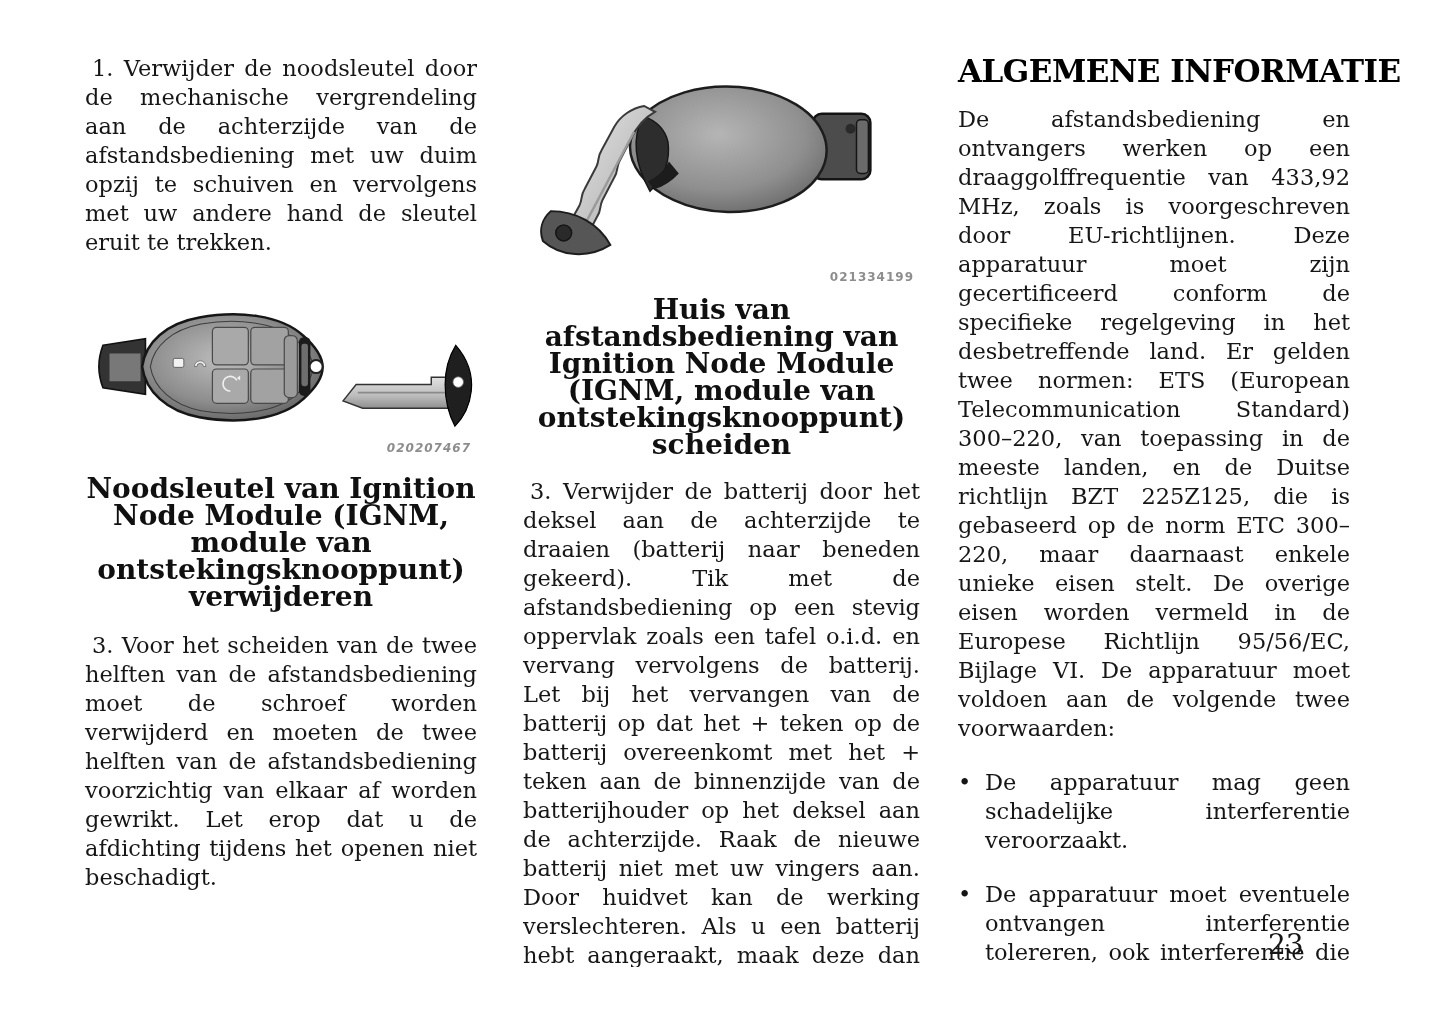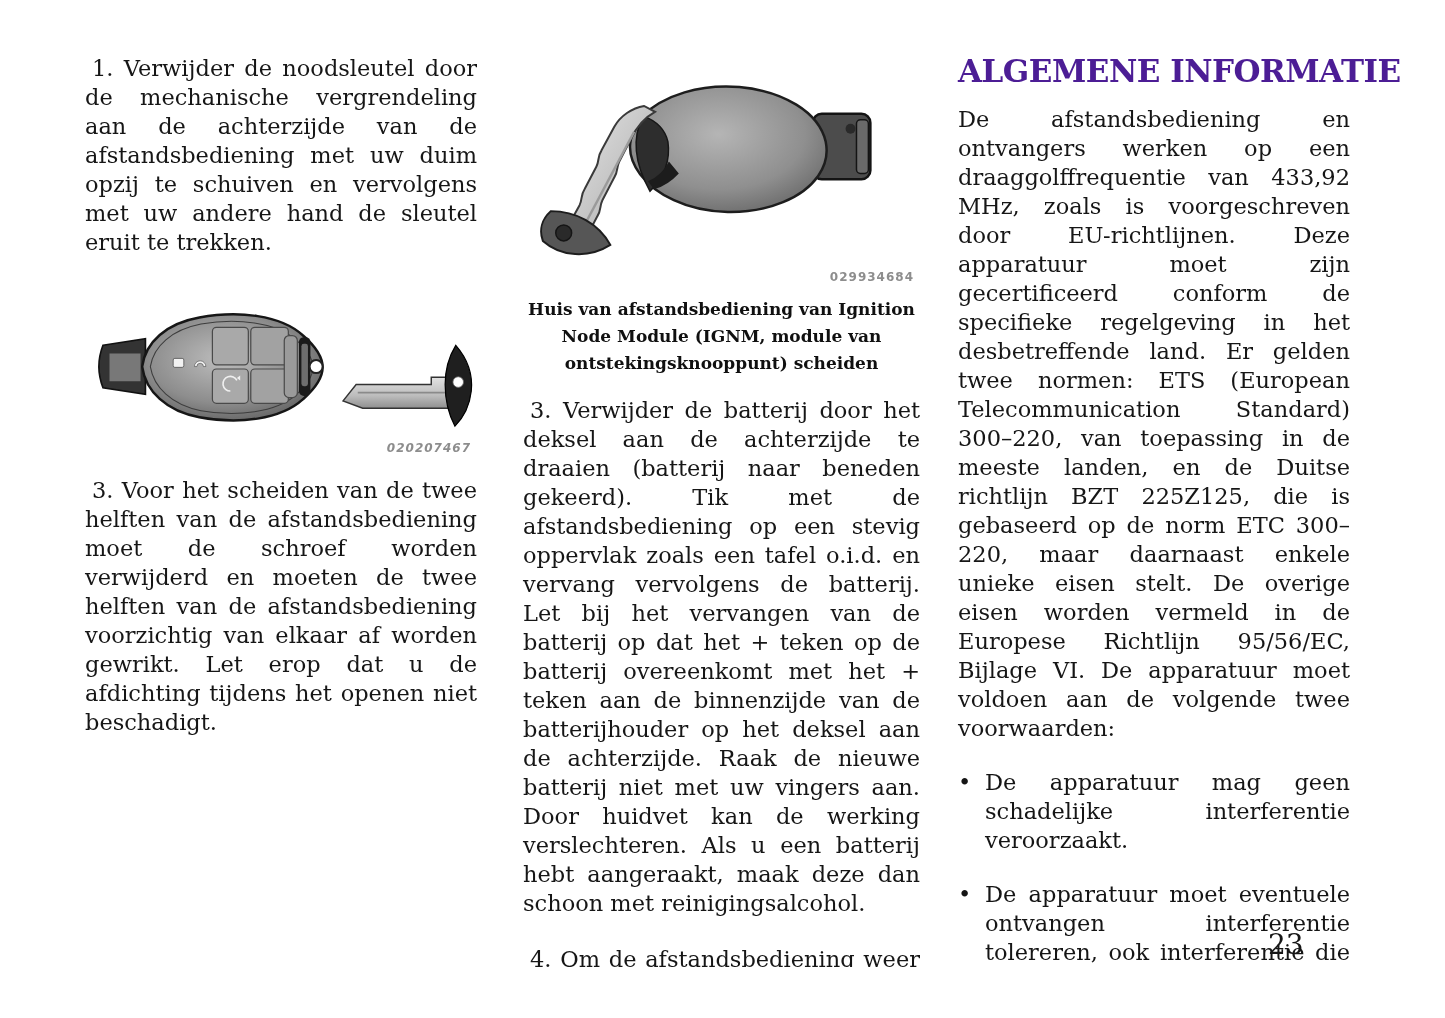--- a/index.html
+++ b/index.html
@@ -38,35 +38,35 @@
   .fig-number {
     font-family: "DejaVu Sans", "Liberation Sans", sans-serif;
     font-size: 12px;
     font-weight: bold;
     color: #8d8d8d;
     letter-spacing: 1px;
     text-align: right;
     margin: 2px 6px 0 0;
   }
   .fig-caption {
-    font-size: 17px;
+    font-size: 28px;
     line-height: 27px;
     font-weight: bold;
     text-align: center;
     color: #101010;
     margin: 16px 0 0 0;
   }
 
   h1.section-heading {
     font-size: 31px;
     line-height: 34px;
     font-weight: bold;
     letter-spacing: -0.5px;
     margin: 0 0 17px 0;
-    color: #4c1d95;
+    color: #000000;
     white-space: nowrap;
   }
 
   ul.req-list {
     list-style: none;
     margin: 25px 0 0 0;
     padding: 0;
   }
   ul.req-list li {
     display: flex;
@@ -149,20 +149,21 @@
 
         <path d="M 316,124 L 332,104 L 424,104 L 424,95 L 448,95 L 448,133 L 340,133 Z" fill="url(#bladeGrad1)" stroke="#333" stroke-width="1.8"></path>
         <line x1="334" y1="114" x2="442" y2="114" stroke="#8a8a8a" stroke-width="2"></line>
 
         <path d="M 454,56 C 468,72 475,92 473,112 C 471,130 464,144 453,155 C 445,140 441,122 441,104 C 441,86 446,69 454,56 Z" fill="#1f1f1f" stroke="#000" stroke-width="1.5"></path>
         <circle cx="457" cy="101" r="6.5" fill="#ffffff" stroke="#666" stroke-width="1"></circle>
       </svg>
       <div class="fig-number">020207467</div>
     </div>
 
+    <p class="fig-caption mt-cap1">Noodsleutel van Ignition Node Module (IGNM, module van ontstekingsknooppunt) verwijderen</p>
 
     <p class="body-text numbered mt-para2">3.  Voor het scheiden van de twee helften van de afstandsbediening moet de schroef worden verwijderd en moeten de twee helften van de afstandsbediening voorzichtig van elkaar af worden gewrikt. Let erop dat u de afdichting tijdens het openen niet beschadigt.</p>
   </div>
 
   <div class="col" id="col-middle">
     <div class="figure-block">
       <svg width="397" height="214" viewBox="0 0 400 215" xmlns="http://www.w3.org/2000/svg">
         <defs>
           <radialGradient id="eggGrad" cx="45%" cy="38%" r="80%">
             <stop offset="0%" stop-color="#b5b5b5"></stop>
@@ -189,21 +190,21 @@
                  L 80,147 C 77,153 79,157 75,163
                  L 64,184 L 46,172
                  L 57,152 C 60,146 58,142 62,136
                  L 74,113 C 77,107 75,103 79,97
                  L 92,73 C 98,62 110,54 122,52 Z" fill="url(#bladeGrad2)" stroke="#3a3a3a" stroke-width="2"></path>
         <line x1="112" y1="78" x2="62" y2="172" stroke="#9a9a9a" stroke-width="2.5"></line>
 
         <path d="M 28,158 C 53,158 76,170 88,192 C 66,206 38,204 20,188 C 16,177 19,166 28,158 Z" fill="#565656" stroke="#1d1d1d" stroke-width="2"></path>
         <circle cx="41" cy="180" r="8" fill="#2a2a2a" stroke="#151515" stroke-width="1.5"></circle>
       </svg>
-      <div class="fig-number">029934684</div>
+      <div class="fig-number">021334199</div>
     </div>
 
     <p class="fig-caption" style="margin-top:12px;">Huis van afstandsbediening van Ignition Node Module (IGNM, module van ontstekingsknooppunt) scheiden</p>
 
     <p class="body-text numbered mt-para3">3.  Verwijder de batterij door het deksel aan de achterzijde te draaien (batterij naar beneden gekeerd). Tik met de afstandsbediening op een stevig oppervlak zoals een tafel o.i.d. en vervang vervolgens de batterij. Let bij het vervangen van de batterij op dat het + teken op de batterij overeenkomt met het + teken aan de binnenzijde van de batterijhouder op het deksel aan de achterzijde. Raak de nieuwe batterij niet met uw vingers aan. Door huidvet kan de werking verslechteren. Als u een batterij hebt aangeraakt, maak deze dan schoon met reinigingsalcohol.</p>
     <p class="body-text numbered mt-para4">4.  Om de afstandsbediening weer te sluiten drukt u de twee helften op elkaar.</p>
   </div>
 
   <div class="col" id="col-right">
     <h1 class="section-heading">ALGEMENE INFORMATIE</h1>

